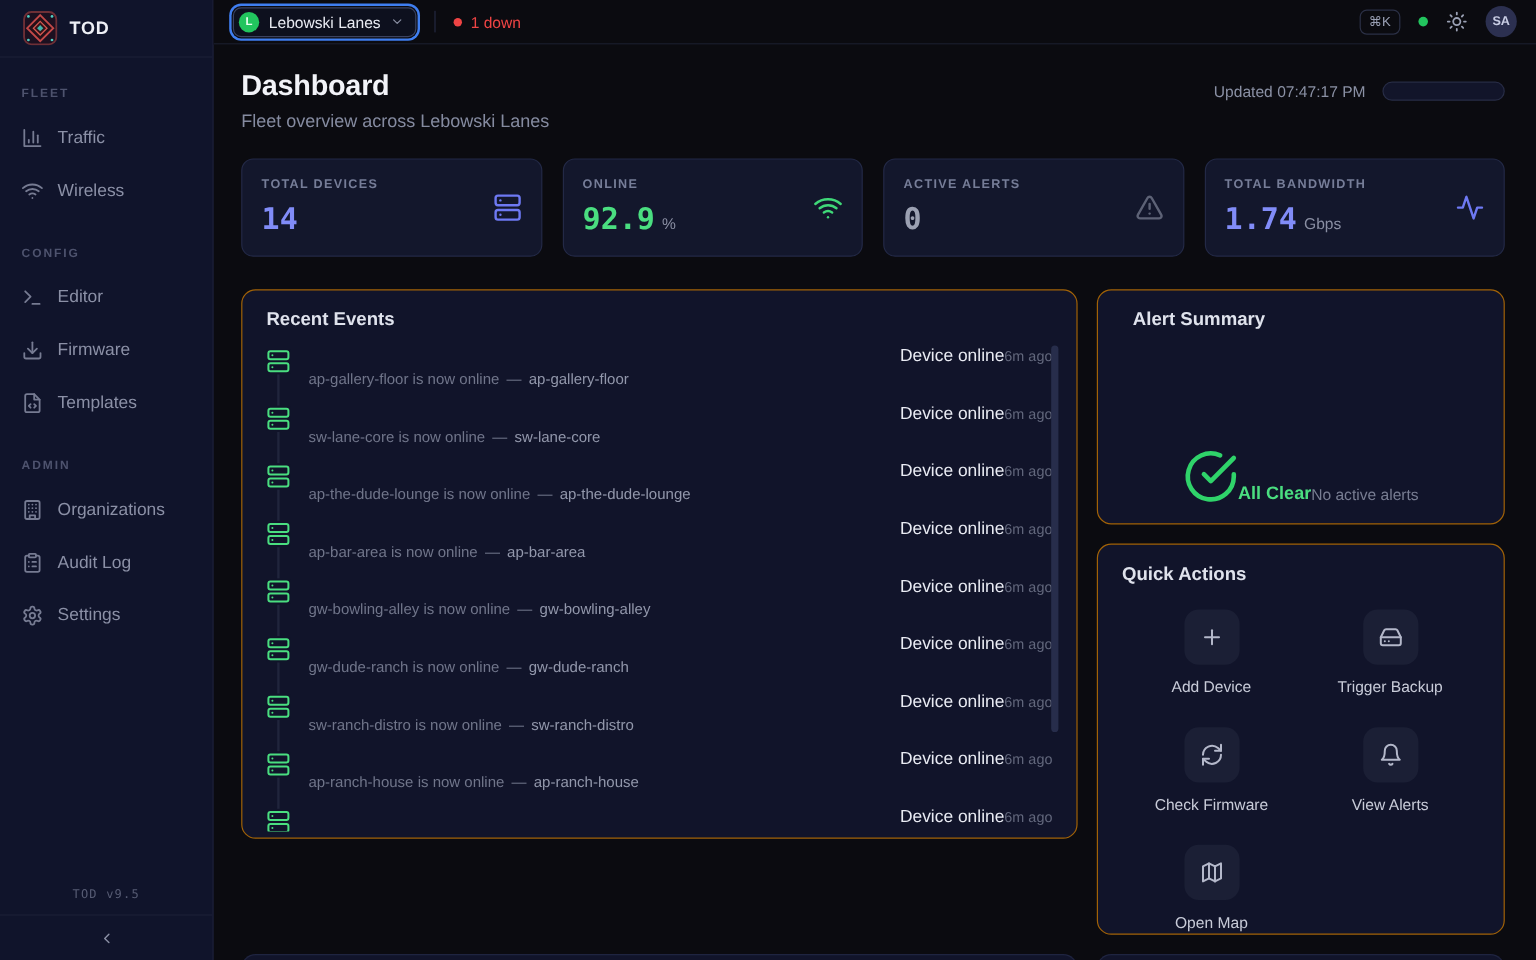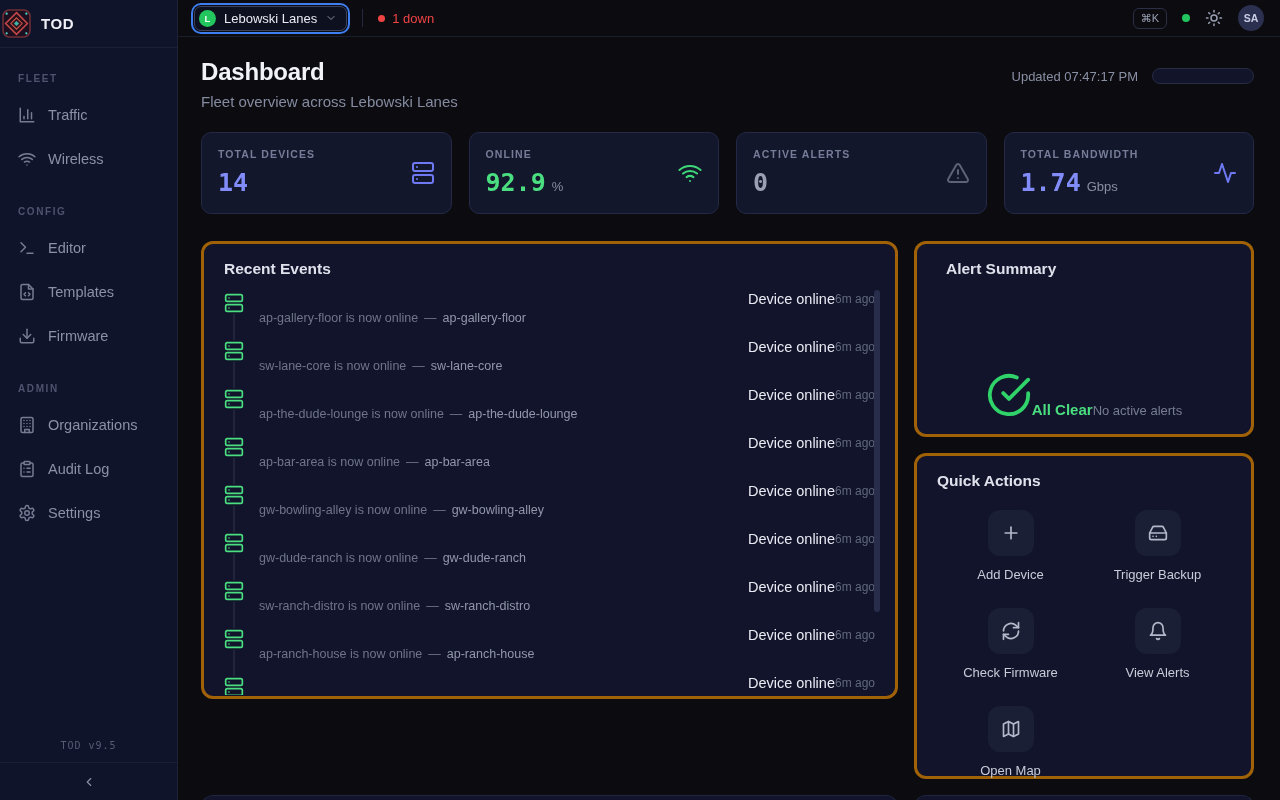--- a/index.html
+++ b/index.html
@@ -9,21 +9,21 @@
     background:#0b0b10; color:#c9ccd8;
     font-family:"Liberation Sans", sans-serif;
     -webkit-font-smoothing:antialiased;
   }
   .icon { display:inline-flex; align-items:center; justify-content:center; }
   .icon svg { width:100%; height:100%; display:block; }
 
   
   .sidebar { position:absolute; left:0; top:0; width:178px; height:800px;
     background:#10142b; border-right:1px solid #1d2138; }
-  .logo-row { height:48px; display:flex; align-items:center; gap:10px; padding:0 2px;
+  .logo-row { height:48px; display:flex; align-items:center; gap:10px; padding:0 19px;
     border-bottom:1px solid #1c2036; }
   .logo-badge { width:29px; height:29px; flex:none; }
   .brand-name { color:#eef0f6; font-size:15px; font-weight:700; letter-spacing:.6px; }
   .nav-section-label { margin:25px 18px 9px; font-size:10px; letter-spacing:1.6px;
     color:#4e536e; font-weight:700; }
   .nav-item { height:44px; margin:0 5px; display:flex; align-items:center; gap:12px;
     padding:0 13px; border-radius:8px; color:#8b90a6; font-size:14.5px; cursor:pointer; }
   .nav-item .icon { width:18px; height:18px; color:#767b92; }
   .sidebar-footer { position:absolute; left:0; right:0; bottom:0; }
   .version { text-align:center; font-family:"DejaVu Sans Mono", monospace; font-size:10px;
@@ -74,21 +74,21 @@
   .stat-card { height:82px; background:#13172c; border:1px solid #232946; border-radius:10px;
     padding:15px 16px; display:flex; justify-content:space-between; }
   .stat-label { font-size:10.5px; letter-spacing:1.1px; color:#767d98; font-weight:600; }
   .stat-value-row { margin-top:8px; display:flex; align-items:baseline; gap:6px; }
   .stat-value { font-family:"DejaVu Sans Mono", monospace; font-size:25px; font-weight:700; }
   .stat-unit { font-size:13px; color:#8a8fa3; }
   .stat-icon { width:24px; height:24px; align-self:center; }
 
   .content-grid { display:grid; grid-template-columns:697px 340px; gap:16px;
     margin-top:27px; align-items:start; }
-  .panel { background:#11142a; border:3px solid #a16207; border-radius:12px; }
+  .panel { background:#11142a; border:1px solid #a16207; border-radius:12px; }
 
   .events-panel { height:458px; padding:16px 20px 0; position:relative; overflow:hidden; }
   .panel-head { display:flex; align-items:center; justify-content:space-between; }
   .panel-title { font-size:15.5px; font-weight:600; color:#dfe2ec; }
   .tabs { display:flex; align-items:center; gap:20px; }
   .tab { font-size:13px; color:#6e7389; cursor:pointer; background:none; border:none;
     font-family:inherit; padding:0; }
   .event-list { margin-top:13px; height:404px; overflow:hidden; }
   .event { position:relative; display:flex; gap:15px; height:48px; }
   .event:not(:last-child)::before { content:""; position:absolute; left:9px; top:23px;
@@ -180,37 +180,37 @@
             <svg viewBox="0 0 24 24" fill="none" stroke="currentColor" stroke-width="2" stroke-linecap="round" stroke-linejoin="round">
               <polyline points="4 17 10 11 4 5"></polyline>
               <line x1="12" y1="19" x2="20" y2="19"></line>
             </svg>
           </span>
             <span>Editor</span>
           </div>
         <div class="nav-item">
             <span class="icon">
             <svg viewBox="0 0 24 24" fill="none" stroke="currentColor" stroke-width="2" stroke-linecap="round" stroke-linejoin="round">
+              <path d="M21 15v4a2 2 0 0 1-2 2H5a2 2 0 0 1-2-2v-4"></path>
+              <polyline points="7 10 12 15 17 10"></polyline>
+              <line x1="12" y1="15" x2="12" y2="3"></line>
+            </svg>
+          </span>
+            <span>Firmware</span>
+          </div>
+        <div class="nav-item">
+            <span class="icon">
+            <svg viewBox="0 0 24 24" fill="none" stroke="currentColor" stroke-width="2" stroke-linecap="round" stroke-linejoin="round">
               <path d="M14 2H6a2 2 0 0 0-2 2v16a2 2 0 0 0 2 2h12a2 2 0 0 0 2-2V8z"></path>
               <polyline points="14 2 14 8 20 8"></polyline>
               <path d="m10 13-2 2 2 2"></path>
               <path d="m14 17 2-2-2-2"></path>
             </svg>
           </span>
             <span>Templates</span>
-          </div>
-        <div class="nav-item">
-            <span class="icon">
-            <svg viewBox="0 0 24 24" fill="none" stroke="currentColor" stroke-width="2" stroke-linecap="round" stroke-linejoin="round">
-              <path d="M21 15v4a2 2 0 0 1-2 2H5a2 2 0 0 1-2-2v-4"></path>
-              <polyline points="7 10 12 15 17 10"></polyline>
-              <line x1="12" y1="15" x2="12" y2="3"></line>
-            </svg>
-          </span>
-            <span>Firmware</span>
           </div>
       </div>
       <div class="nav-section">
         <div class="nav-section-label">ADMIN</div>
         <div class="nav-item">
             <span class="icon">
             <svg viewBox="0 0 24 24" fill="none" stroke="currentColor" stroke-width="2" stroke-linecap="round" stroke-linejoin="round">
               <rect x="4" y="2" width="16" height="20" rx="2"></rect>
               <path d="M9 22v-4h6v4"></path>
               <path d="M8 6h.01M16 6h.01M12 6h.01M12 10h.01M12 14h.01M16 10h.01M16 14h.01M8 10h.01M8 14h.01"></path>

